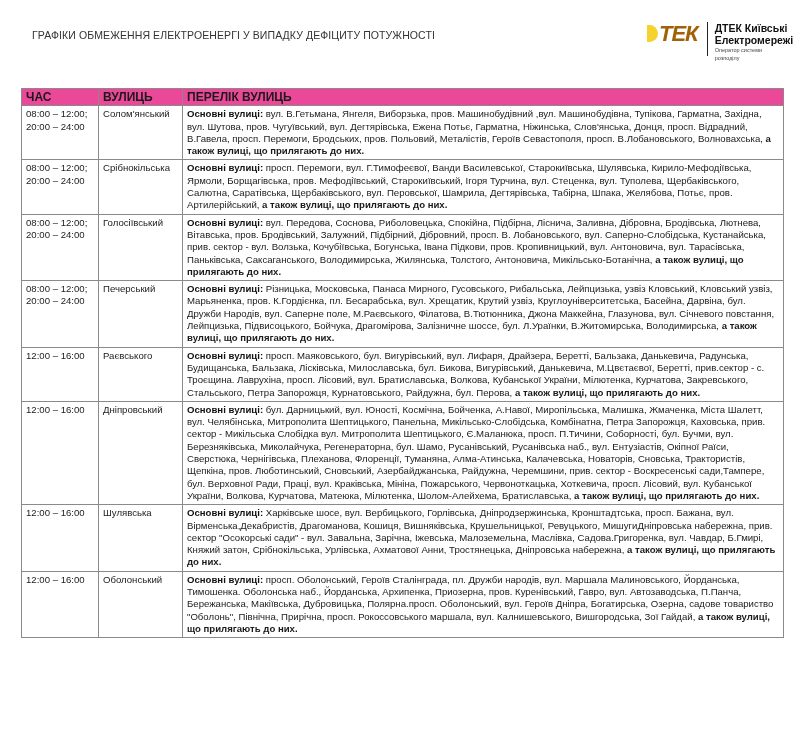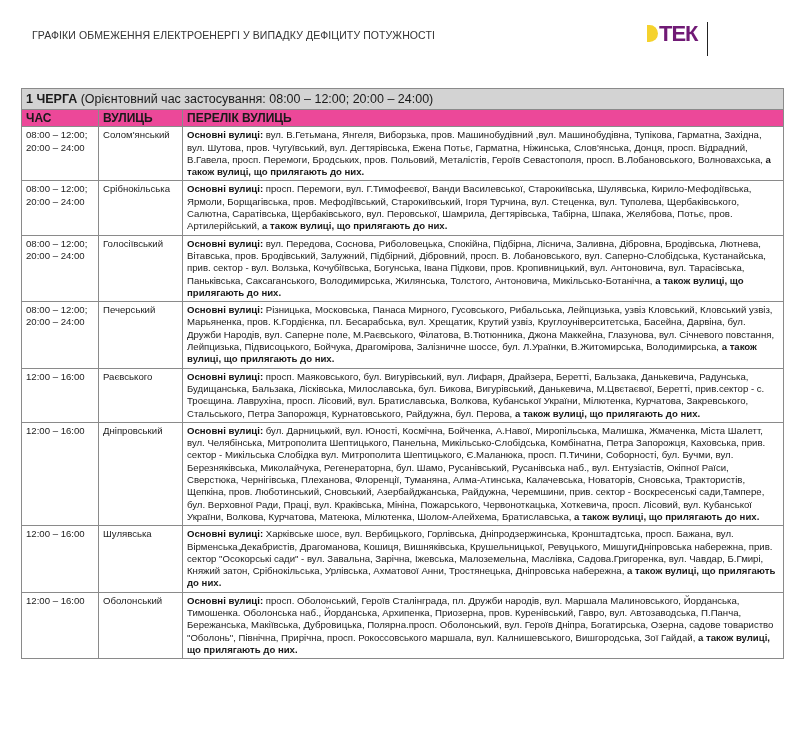--- a/index.html
+++ b/index.html
@@ -9,21 +9,21 @@
   }
   .doc-title {
     position: absolute; left: 32px; top: 29px;
     font-size: 10.5px; letter-spacing: 0.1px; color: #333;
   }
   .logo {
     position: absolute; left: 645px; top: 22px; display: flex; align-items: flex-start;
   }
   .logo-mark {
     font-family: "Liberation Sans", sans-serif; font-weight: bold; font-size: 22px;
-    letter-spacing: -1px; line-height: 24px; color: #701a75; position: relative; padding-left: 2px;
+    letter-spacing: -1px; line-height: 24px; color: #a16207; position: relative; padding-left: 2px; font-style: italic;
   }
   .logo-mark .dot {
     display: inline-block; width: 11px; height: 17px; background: #f5d22d;
     border-radius: 0 9px 9px 0; margin-right: 1px; vertical-align: -1px; position: relative;
   }
   .logo-divider { width: 1px; height: 34px; background: #222; margin: 0 7px 0 9px; }
   .logo-text { line-height: 12px; }
   .logo-name { font-size: 10.5px; font-weight: bold; color: #111; }
   .logo-sub { font-size: 5.5px; line-height: 7px; color: #444; margin-top: 1px; }
 
@@ -48,33 +48,36 @@
   .streets .tail { font-weight: bold; }
 </style>
 </head>
 <body>
 
 <div class="doc-title">ГРАФІКИ ОБМЕЖЕННЯ ЕЛЕКТРОЕНЕРГІ У ВИПАДКУ ДЕФІЦИТУ ПОТУЖНОСТІ</div>
 
 <div class="logo">
   <div class="logo-mark"><span class="dot"></span><span>ТЕК</span></div>
   <div class="logo-divider"></div>
+  <div class="logo-text">
+    <div class="logo-name">ДТЕК Київські</div>
+    <div class="logo-name">Електромережі</div>
+    <div class="logo-sub">Оператор системи</div>
+    <div class="logo-sub">розподілу</div>
+  </div>
 </div>
 
 <table class="sched">
   <colgroup>
     <col class="col-time">
       <col class="col-dist">
       <col>
   </colgroup>
   <tbody>
 
-    <tr class="queue-row">
-      <td colspan="3"><b>1 ЧЕРГА</b> <span>(Орієнтовний час застосування:  08:00 – 12:00;  20:00 – 24:00)</span></td>
-    </tr>
     <tr class="head-row">
       <td>ЧАС</td>
       <td>ВУЛИЦЬ</td>
       <td>ПЕРЕЛІК ВУЛИЦЬ</td>
     </tr>
     <tr>
       <td class="time-cell">08:00 – 12:00; 20:00 – 24:00</td>
       <td class="dist-cell">Солом'янський</td>
       <td class="streets"><b>Основні вулиці:</b> <span>вул. В.Гетьмана, Янгеля, Виборзька, пров. Машинобудівний ,вул. Машинобудівна, Тупікова, Гарматна, Західна,  вул. Шутова, пров. Чугуївський, вул. Дегтярівська, Ежена Потьє,  Гарматна, Ніжинська, Слов'янська, Донця, просп. Відрадний, В.Гавела, просп. Перемоги,  Бродських, пров. Польовий, Металістів,  Героїв Севастополя, просп. В.Лобановського, Волновахська,</span> <span class="tail">а також вулиці, що прилягають до них.</span></td>
     </tr>

